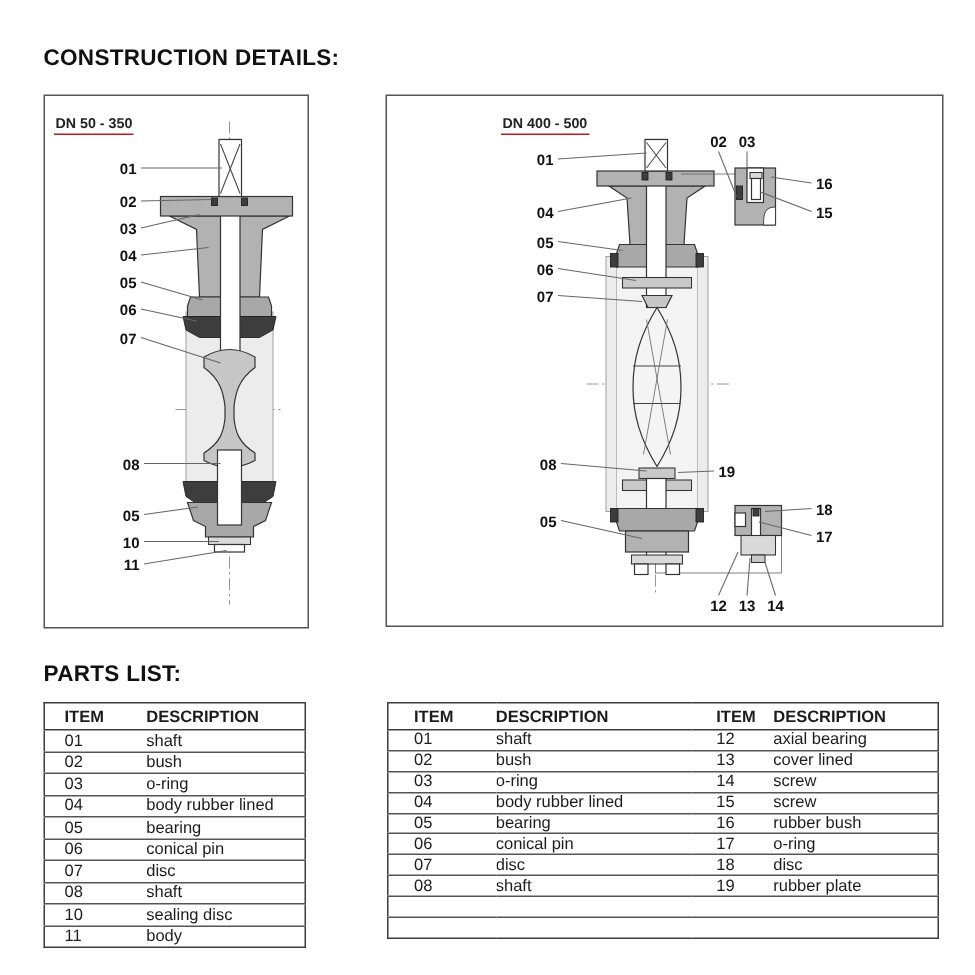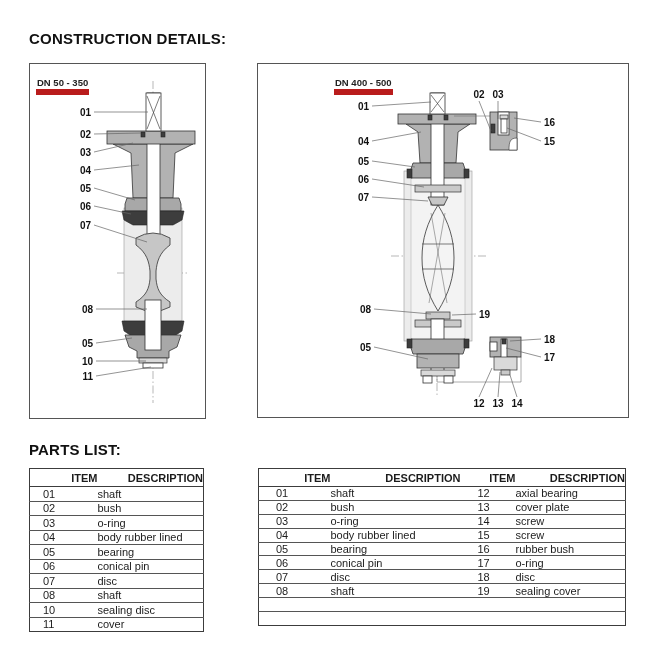--- a/index.html
+++ b/index.html
@@ -25,21 +25,21 @@
   #title-construction{top:30px;}
   #title-parts{top:441px;}
   .panel{
     position:absolute;border:1px solid var(--panel-border);background:#fff;
   }
   #panel-left{left:29px;top:63px;width:175px;height:354px;}
   #panel-right{left:257px;top:63px;width:370px;height:353px;}
   .panel svg{position:absolute;left:0;top:0;}
   .dn-label{
     position:absolute;font-size:9.5px;font-weight:bold;color:#222;
-    border-bottom:6px solid #b91c1c;padding:0 1px 1px 1px;white-space:nowrap;
+    border-bottom:1px solid #b91c1c;padding:0 1px 1px 1px;white-space:nowrap;
   }
   #dn-left{left:6px;top:13px;}
   #dn-right{left:76px;top:13px;}
   
   .body-g{fill:var(--body-gray);stroke:var(--line);stroke-width:.8;}
   .body-g2{fill:var(--body-gray2);stroke:var(--line);stroke-width:.8;}
   .dark{fill:var(--seal-dark);stroke:#222;stroke-width:.6;}
   .bore{fill:var(--bore-light);stroke:#999;stroke-width:.6;}
   .bore2{fill:#f3f3f3;stroke:#aaa;stroke-width:.5;}
   .white-p{fill:#ffffff;stroke:var(--line);stroke-width:.8;}
@@ -54,21 +54,21 @@
   .callout-text{font-family:"Liberation Sans",sans-serif;font-size:10px;font-weight:bold;fill:#111;}
   
   .parts-table{
     position:absolute;border-collapse:collapse;table-layout:fixed;background:#fff;
     border:1.5px solid var(--tbl-border);
     font-size:11px;color:#1c1c1c;
   }
   #table-left{left:29px;top:468px;width:174px;}
   #table-right{left:258px;top:468px;width:367px;}
   .parts-table th{
-    text-align:right;font-size:11px;font-weight:bold;height:17px;
+    text-align:left;font-size:11px;font-weight:bold;height:17px;
     border-bottom:1.6px solid var(--tbl-border);padding:0;vertical-align:middle;
   }
   .parts-table td{
     height:13.5px;padding:0;vertical-align:middle;border-top:1px solid var(--tbl-row);
     white-space:nowrap;overflow:hidden;
   }
   #table-right td{height:12.9px;}
   .parts-table th.c1,.parts-table td.c1{padding-left:13px;}
   #table-right th.c1,#table-right td.c1{padding-left:17px;}
 </style>
@@ -294,21 +294,21 @@
         <tr>
           <td class="c1">08</td>
           <td class="c2">shaft</td>
         </tr>
         <tr>
           <td class="c1">10</td>
           <td class="c2">sealing disc</td>
         </tr>
         <tr>
           <td class="c1">11</td>
-          <td class="c2">cover</td>
+          <td class="c2">body</td>
         </tr>
       </tbody>
     </table>
 
   <table class="parts-table" id="table-right">
     <colgroup>
         <col style="width:72px">
         <col style="width:130px">
         <col style="width:55px">
         <col style="width:110px">
@@ -325,21 +325,21 @@
         <tr>
           <td class="c1">01</td>
           <td class="c2">shaft</td>
           <td class="c1">12</td>
           <td class="c2">axial bearing</td>
         </tr>
         <tr>
           <td class="c1">02</td>
           <td class="c2">bush</td>
           <td class="c1">13</td>
-          <td class="c2">cover plate</td>
+          <td class="c2">cover lined</td>
         </tr>
         <tr>
           <td class="c1">03</td>
           <td class="c2">o-ring</td>
           <td class="c1">14</td>
           <td class="c2">screw</td>
         </tr>
         <tr>
           <td class="c1">04</td>
           <td class="c2">body rubber lined</td>
@@ -361,21 +361,21 @@
         <tr>
           <td class="c1">07</td>
           <td class="c2">disc</td>
           <td class="c1">18</td>
           <td class="c2">disc</td>
         </tr>
         <tr>
           <td class="c1">08</td>
           <td class="c2">shaft</td>
           <td class="c1">19</td>
-          <td class="c2">sealing cover</td>
+          <td class="c2">rubber plate</td>
         </tr>
         <tr>
           <td class="c1">&nbsp;</td>
           <td class="c2">&nbsp;</td>
           <td class="c1">&nbsp;</td>
           <td class="c2">&nbsp;</td>
         </tr>
         <tr>
           <td class="c1">&nbsp;</td>
           <td class="c2">&nbsp;</td>

